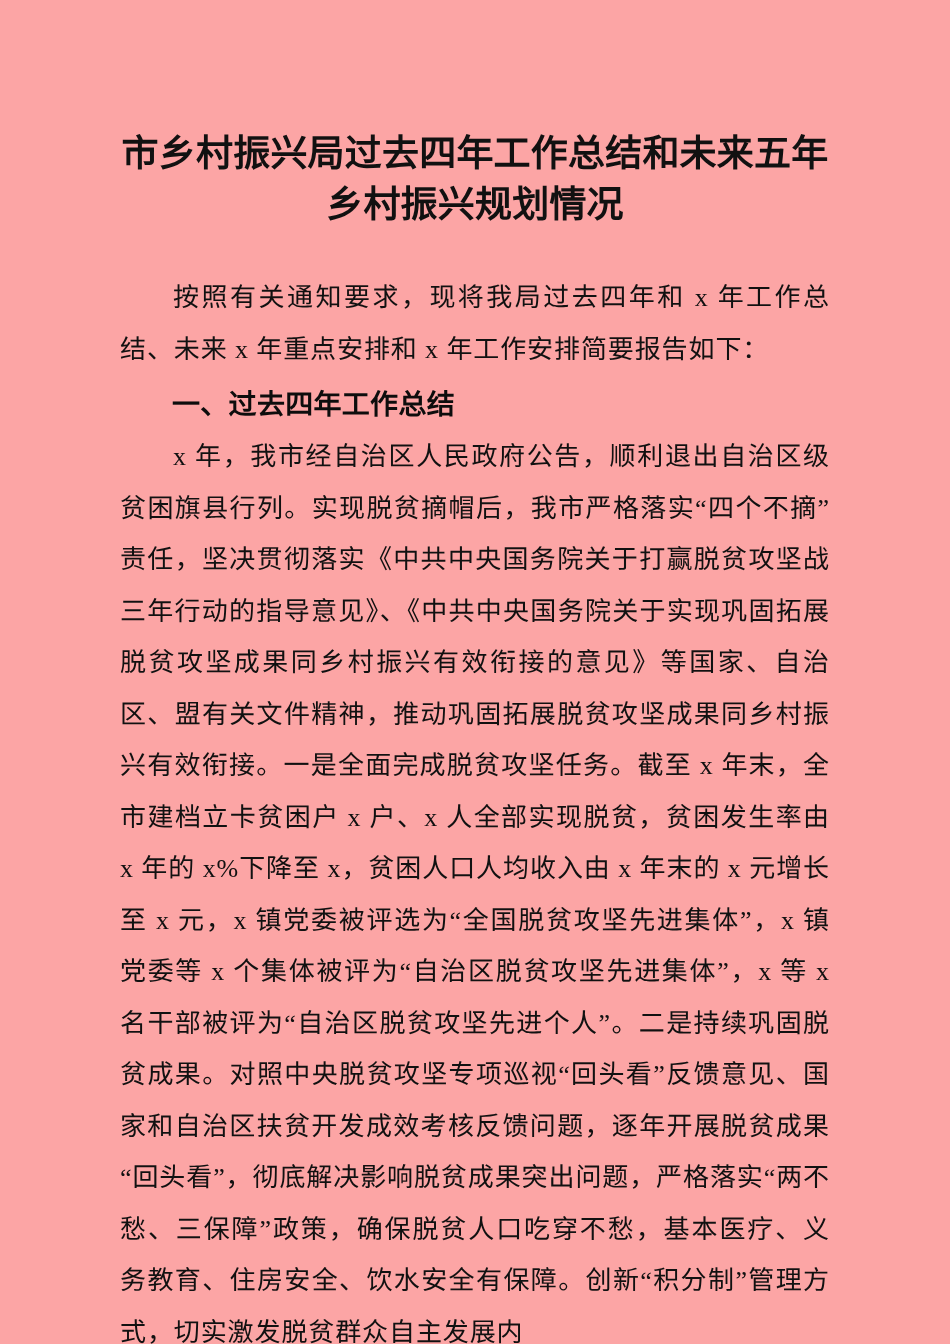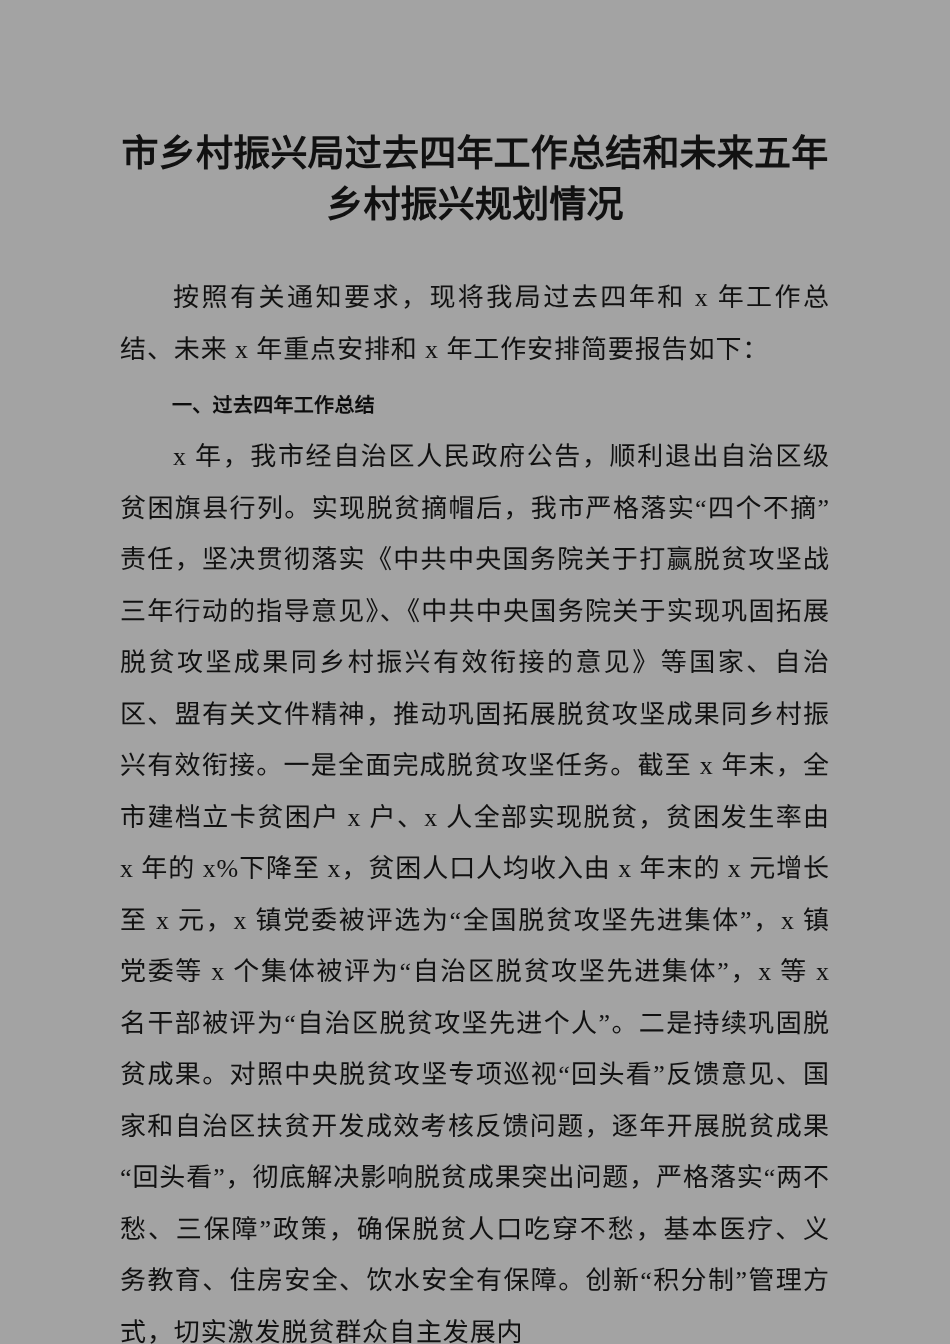--- a/index.html
+++ b/index.html
@@ -14,21 +14,21 @@
     overflow: hidden;
     font-family: "Liberation Serif", "DejaVu Serif", serif;
     color: #000000;
     -webkit-font-smoothing: antialiased;
   }
 
   .page {
     position: relative;
     width: 950px;
     height: 1344px;
-    background: #a3a3a3;
+    background: #fca5a5;
     box-sizing: border-box;
     padding: 0;
   }
 
   .content {
     position: absolute;
     left: 120px;
     top: 0;
     width: 710px;
   }
@@ -46,21 +46,21 @@
     color: #111111;
     text-rendering: optimizeLegibility;
   }
 
   
   .section-heading {
     margin: 0;
     padding-top: 4px;
     font-family: "Liberation Sans", "DejaVu Sans", sans-serif;
     font-weight: bold;
-    font-size: 20px;
+    font-size: 28px;
     line-height: 52px;
     text-indent: 52px;
     color: #0d0d0d;
     letter-spacing: 0.3px;
   }
 
   
   .body-para {
     margin: 0;
     font-family: "Liberation Serif", "DejaVu Serif", serif;

